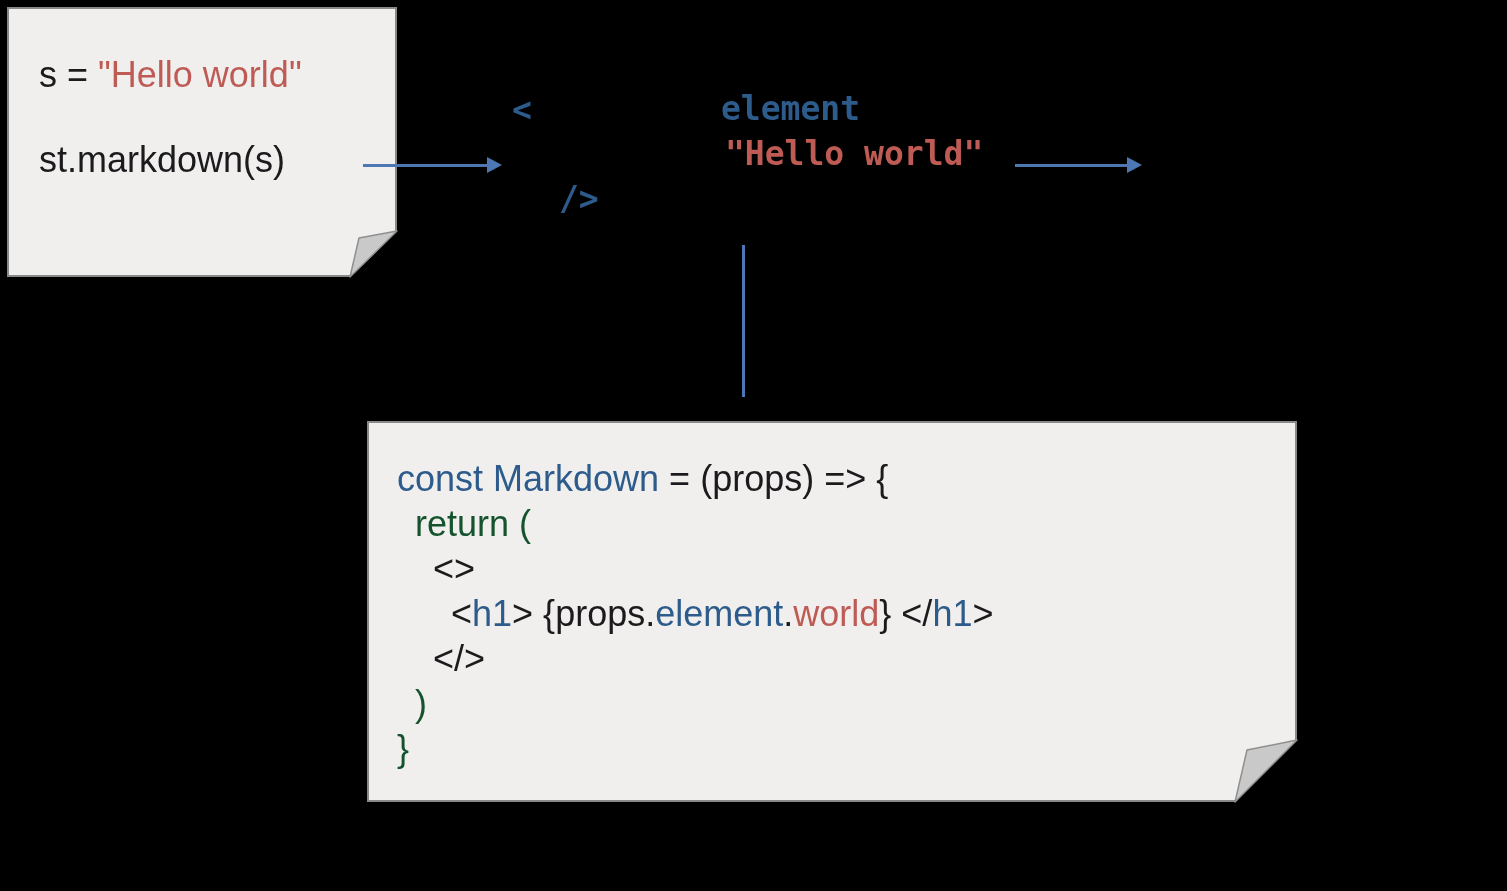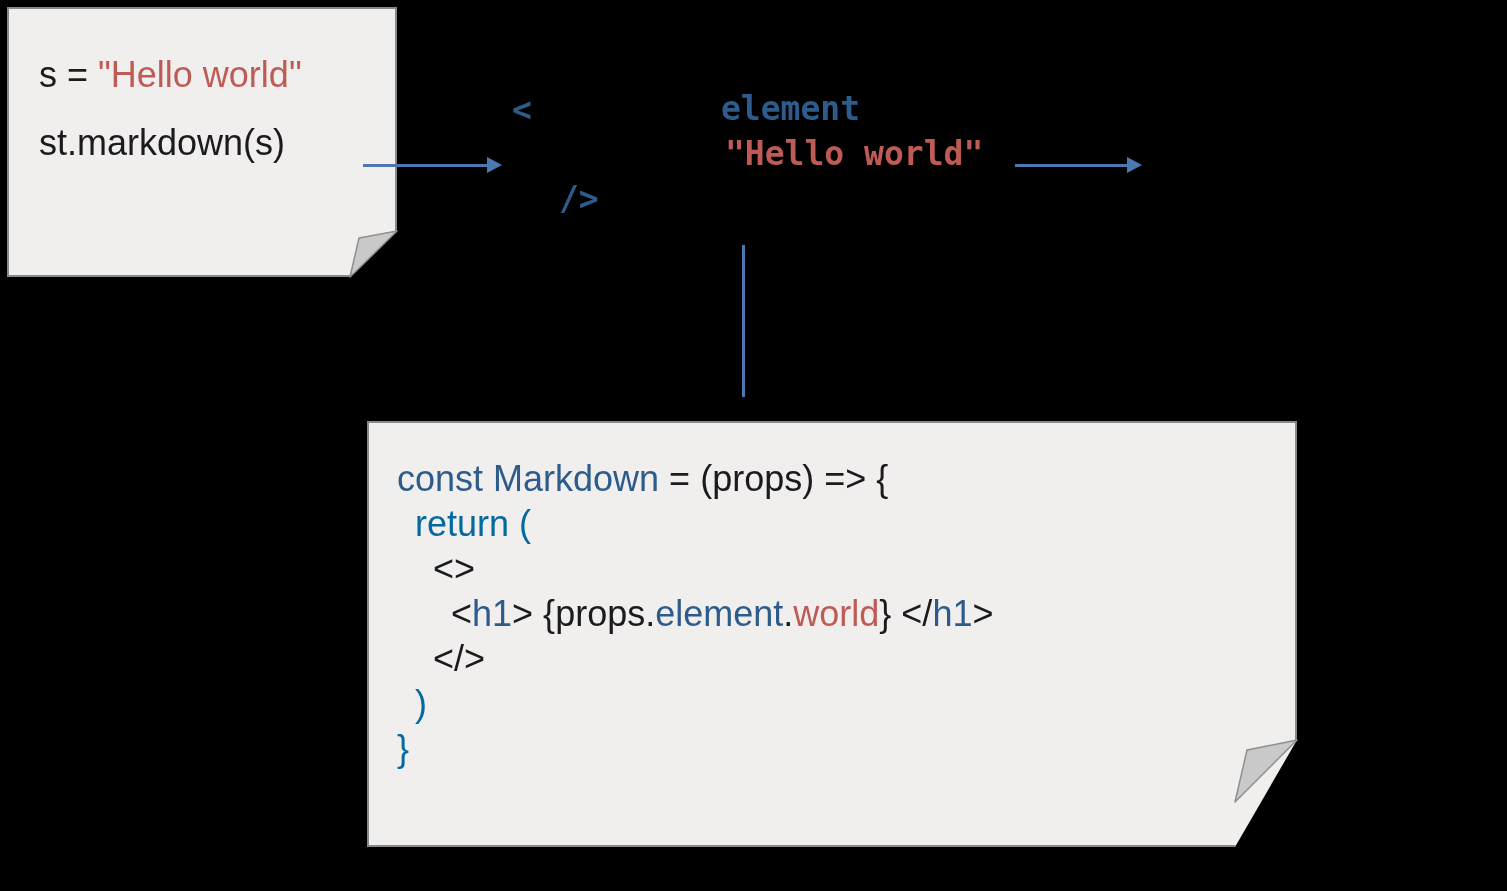--- a/index.html
+++ b/index.html
@@ -11,35 +11,35 @@
   .note{
     position:absolute;box-sizing:border-box;background:#f0efed;
     border:2px solid #87898b;
   }
   .note.card1{
     left:7px;top:7px;width:390px;height:270px;
     clip-path:polygon(0 0,100% 0,100% 224px,343px 100%,0 100%);
     padding:43px 0 0 30px;
   }
   .note.card2{
-    left:367px;top:421px;width:930px;height:426px;
+    left:367px;top:421px;width:930px;height:381px;
     clip-path:polygon(0 0,100% 0,100% 319px,868px 100%,0 100%);
     padding:33px 12px 0 28px;
   }
   .fold-flap{position:absolute;pointer-events:none;}
   .code-line{white-space:pre;font-size:36px;line-height:45px;color:#1b1b1d;}
-  .card1 .code-line.second{margin-top:23px;}
+  .card1 .code-line.second{margin-top:40px;}
   .ind0{padding-left:0}
   .ind1{padding-left:18px}
   .ind2{padding-left:36px}
   .ind3{padding-left:54px}
   .c-black{color:#1b1b1d}
   .c-blue{color:#2d5c8c}
   .c-red{color:#bf5b55}
-  .c-purple{color:#0369a1}
+  .c-purple{color:#14532d}
   
   .mono-tok{
     position:absolute;font-family:"DejaVu Sans Mono",monospace;
     font-size:33px;line-height:33px;white-space:pre;font-weight:bold;
   }
   
   .arrow{position:absolute;height:16px;}
   .arrow .shaft{position:absolute;left:0;top:6.5px;height:3px;background:#4d77b3;}
   .arrow .head{
     position:absolute;top:0;width:0;height:0;

